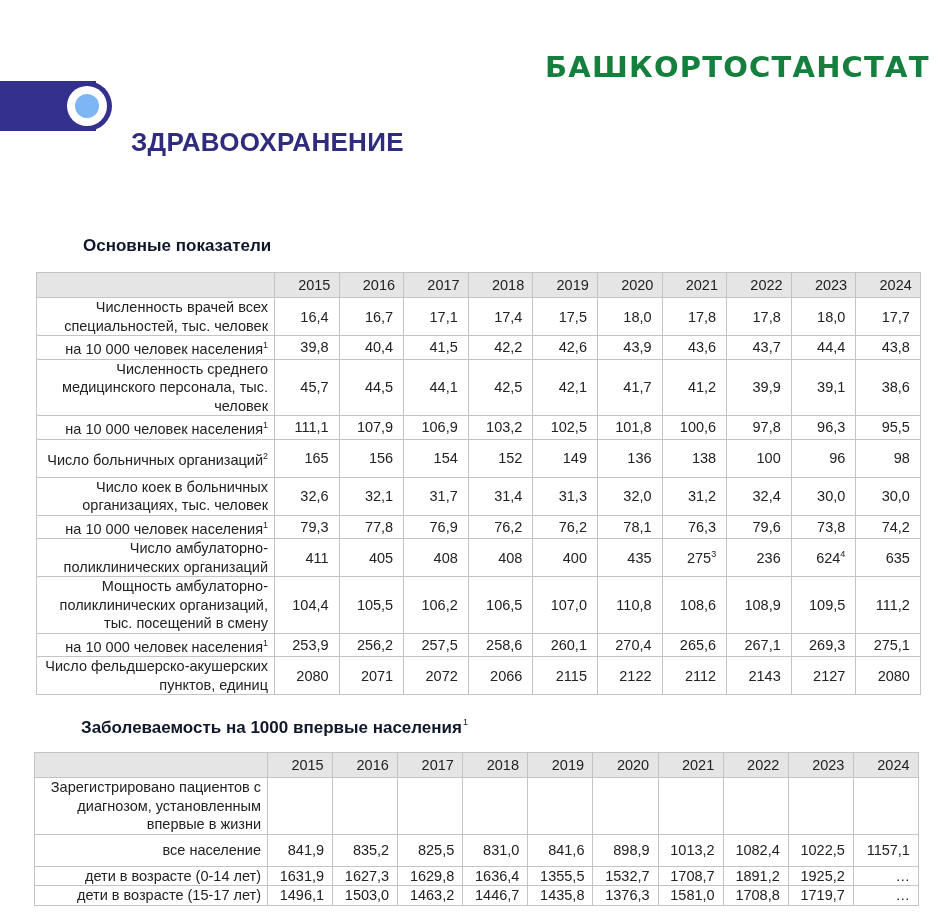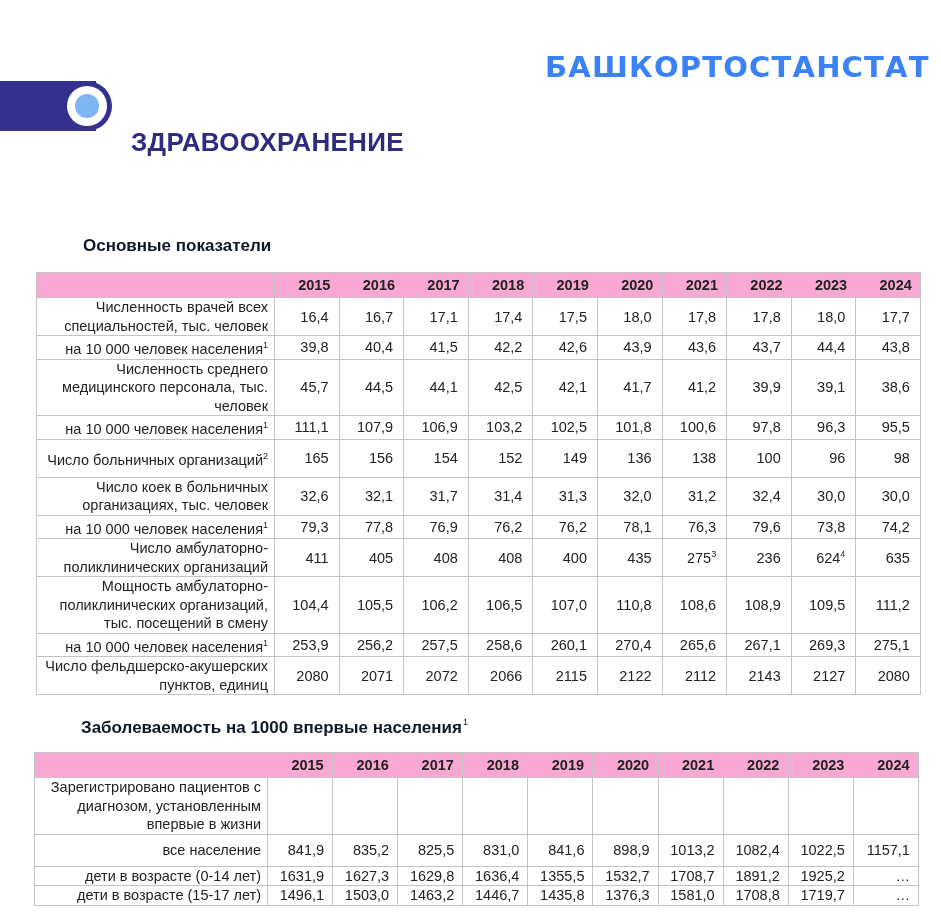--- a/index.html
+++ b/index.html
@@ -1,38 +1,38 @@
 <!DOCTYPE html>
 <html><head>
 <meta charset="utf-8">
 <style>
   html, body { margin: 0; padding: 0; background: #ffffff; }
   body { width: 941px; height: 923px; position: relative; overflow: hidden;
          font-family: "Liberation Sans", sans-serif; color: #222; }
 
   .brand { position: absolute; left: 545px; top: 50px; font-size: 29px; font-weight: bold;
-           letter-spacing: 1.2px; color: #3b82f6; font-family: "DejaVu Sans", sans-serif; }
+           letter-spacing: 1.2px; color: #15803d; font-family: "DejaVu Sans", sans-serif; }
 
   .bar { position: absolute; left: 0; top: 81px; width: 96px; height: 50px; background: #33308e; }
   .bar-cap { position: absolute; left: 62px; top: 81px; width: 50px; height: 50px; border-radius: 50%;
              background: #33308e; }
   .ring { position: absolute; left: 67px; top: 86px; width: 40px; height: 40px; border-radius: 50%;
           background: #ffffff; }
   .dot { position: absolute; left: 75px; top: 94px; width: 24px; height: 24px; border-radius: 50%;
          background: #7db6f2; }
 
   .page-title { position: absolute; left: 131px; top: 127px; font-size: 26px; font-weight: bold;
                 color: #2f2c7e; letter-spacing: 0.3px; }
 
   .section-title { position: absolute; font-size: 17px; font-weight: bold; color: #0f172a; }
   .section-title sup { font-size: 9px; font-weight: normal; vertical-align: 8px; margin-left: 1px; }
 
   table.grid { position: absolute; border-collapse: collapse; table-layout: fixed; font-size: 14.5px; }
   table.grid td, table.grid th { border: 1px solid #c4c4c4; padding: 0 7px; }
-  table.grid thead th { background: #f9a8d4; font-weight: bold; text-align: center; height: 24px; padding-left: 22px; }
+  table.grid thead th { background: #e5e5e5; font-weight: normal; text-align: center; height: 24px; padding-left: 22px; }
   table.grid td.lbl { text-align: right; line-height: 18.5px; padding: 0 6px 0 8px; }
   table.grid td.lbl.sub { padding-left: 13px; }
   table.grid td.num { text-align: right; padding-right: 10px; }
   table.grid td sup, table.grid td .ft { font-size: 9px; vertical-align: 6px; }
 
   #t1 { left: 36px; top: 272px; width: 884px; }
   #t1 col.c0 { width: 238px; }
   #t1 col.cy { width: 64.6px; }
 
   #t2 { left: 34px; top: 752px; width: 884px; }

